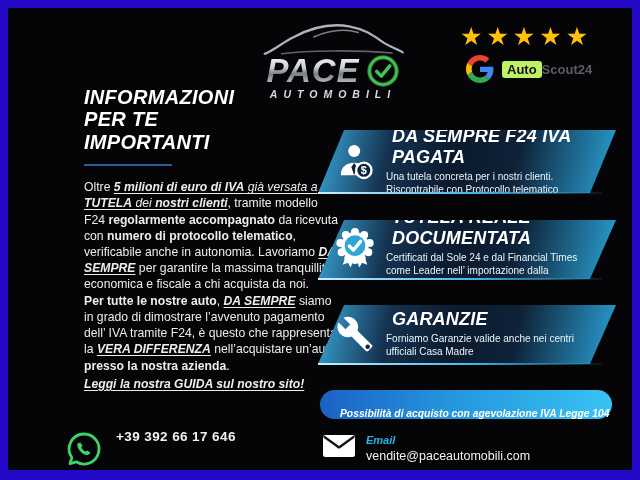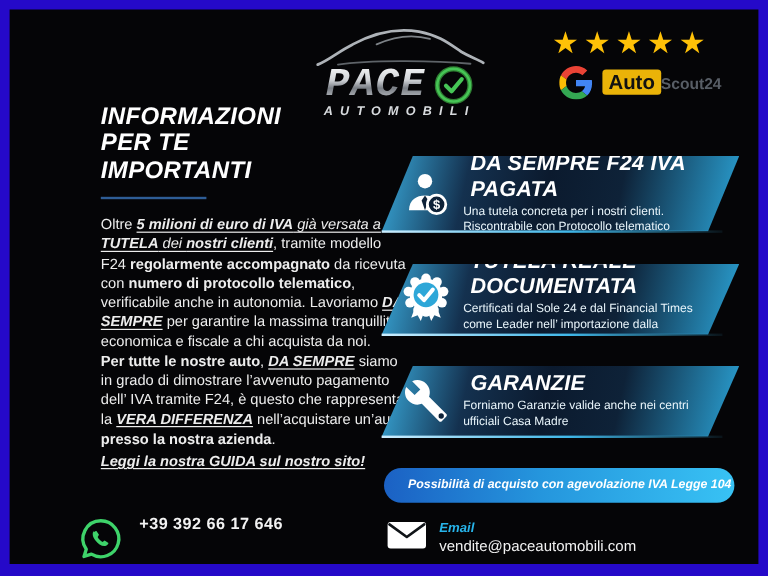--- a/index.html
+++ b/index.html
@@ -12,28 +12,28 @@
     font-family:"Liberation Sans", sans-serif;
     color:#f0f0f0;
   }
   
   .logo{position:absolute;left:230px;top:6px;width:190px;text-align:center;}
   .logo .car{display:block;margin:0 auto -8px auto;}
   .brandrow{display:flex;align-items:center;justify-content:center;gap:6px;}
   .brand{
     font-size:33px;font-weight:900;font-style:italic;letter-spacing:1px;
     background:linear-gradient(180deg,#ffffff 0%,#cfd2d6 40%,#787d84 58%,#e9ebee 100%);
-    -webkit-background-clip:text;background-clip:text;color:transparent;font-family:Liberation Mono, monospace;
+    -webkit-background-clip:text;background-clip:text;color:transparent;
   }
   .brand-sub{font-size:10.5px;letter-spacing:6px;color:#d8dbde;font-weight:700;font-style:italic;margin-top:-2px;}
   
   .rating{position:absolute;left:452px;top:16px;width:170px;}
   .stars{color:#ffc107;font-size:25px;letter-spacing:4px;line-height:1;white-space:nowrap;}
   .review-row{display:flex;align-items:center;gap:8px;margin-top:6px;margin-left:6px;}
-  .as-tag{background:#eab308;color:#111;font-weight:700;font-size:17px;padding:1px 5px;border-radius:3px;}
+  .as-tag{background:#bef264;color:#111;font-weight:700;font-size:13px;padding:1px 5px;border-radius:3px;}
   .as-rest{color:#585e66;font-weight:700;font-size:13px;}
   
   .left-col{position:absolute;left:56px;top:78px;width:254px;margin-left:20px;}
   .page-title{font-size:20px;font-weight:800;font-style:italic;line-height:1.12;color:#ffffff;letter-spacing:.3px;}
   .title-rule{width:88px;height:2px;background:#2e5d96;margin-top:11px;}
   .body-copy{margin-top:13px;font-size:12.2px;line-height:1.33;color:#ededed;}
   .body-copy p{margin:0;}
   .body-copy p.cta{margin-top:2px;}
   .seg-r{font-weight:400;}
   .seg-b{font-weight:700;}
@@ -52,21 +52,21 @@
   .banner-icon{flex:0 0 42px;display:flex;align-items:center;justify-content:center;}
   .banner-text{flex:1;}
   .banner-title{font-size:18px;font-weight:800;font-style:italic;color:#ffffff;margin-bottom:2px;padding-left:6px;letter-spacing:.2px;}
   .banner-body{font-size:10px;line-height:1.3;color:#e9f5fb;}
   .b1{top:122px;height:63px;}
   .b2{top:212px;height:59px;}
   .b3{top:297px;height:59px;}
   
   .pill{position:absolute;left:312px;top:382px;width:292px;height:29px;border-radius:15px;
     background:linear-gradient(90deg,#1b61c4 0%,#2596dd 45%,#38c2f4 100%);
-    display:flex;align-items:center;gap:8px;padding:0 12px;}
+    display:flex;align-items:flex-end;gap:8px;padding:0 12px;}
   .pill-text{font-size:10.3px;font-weight:700;font-style:italic;color:#ffffff;white-space:nowrap;}
   
   .wa-row{position:absolute;left:56px;top:421px;display:flex;gap:12px;}
   .phone{font-size:13.5px;font-weight:700;color:#f2f2f2;letter-spacing:.4px;}
   .email-row{position:absolute;left:314px;top:426px;display:flex;align-items:flex-start;gap:10px;}
   .email-label{font-size:11px;font-weight:700;font-style:italic;color:#27b4ea;}
   .email-addr{font-size:12.5px;color:#f2f2f2;margin-top:1px;}
 </style>
 </head>
 <body>

